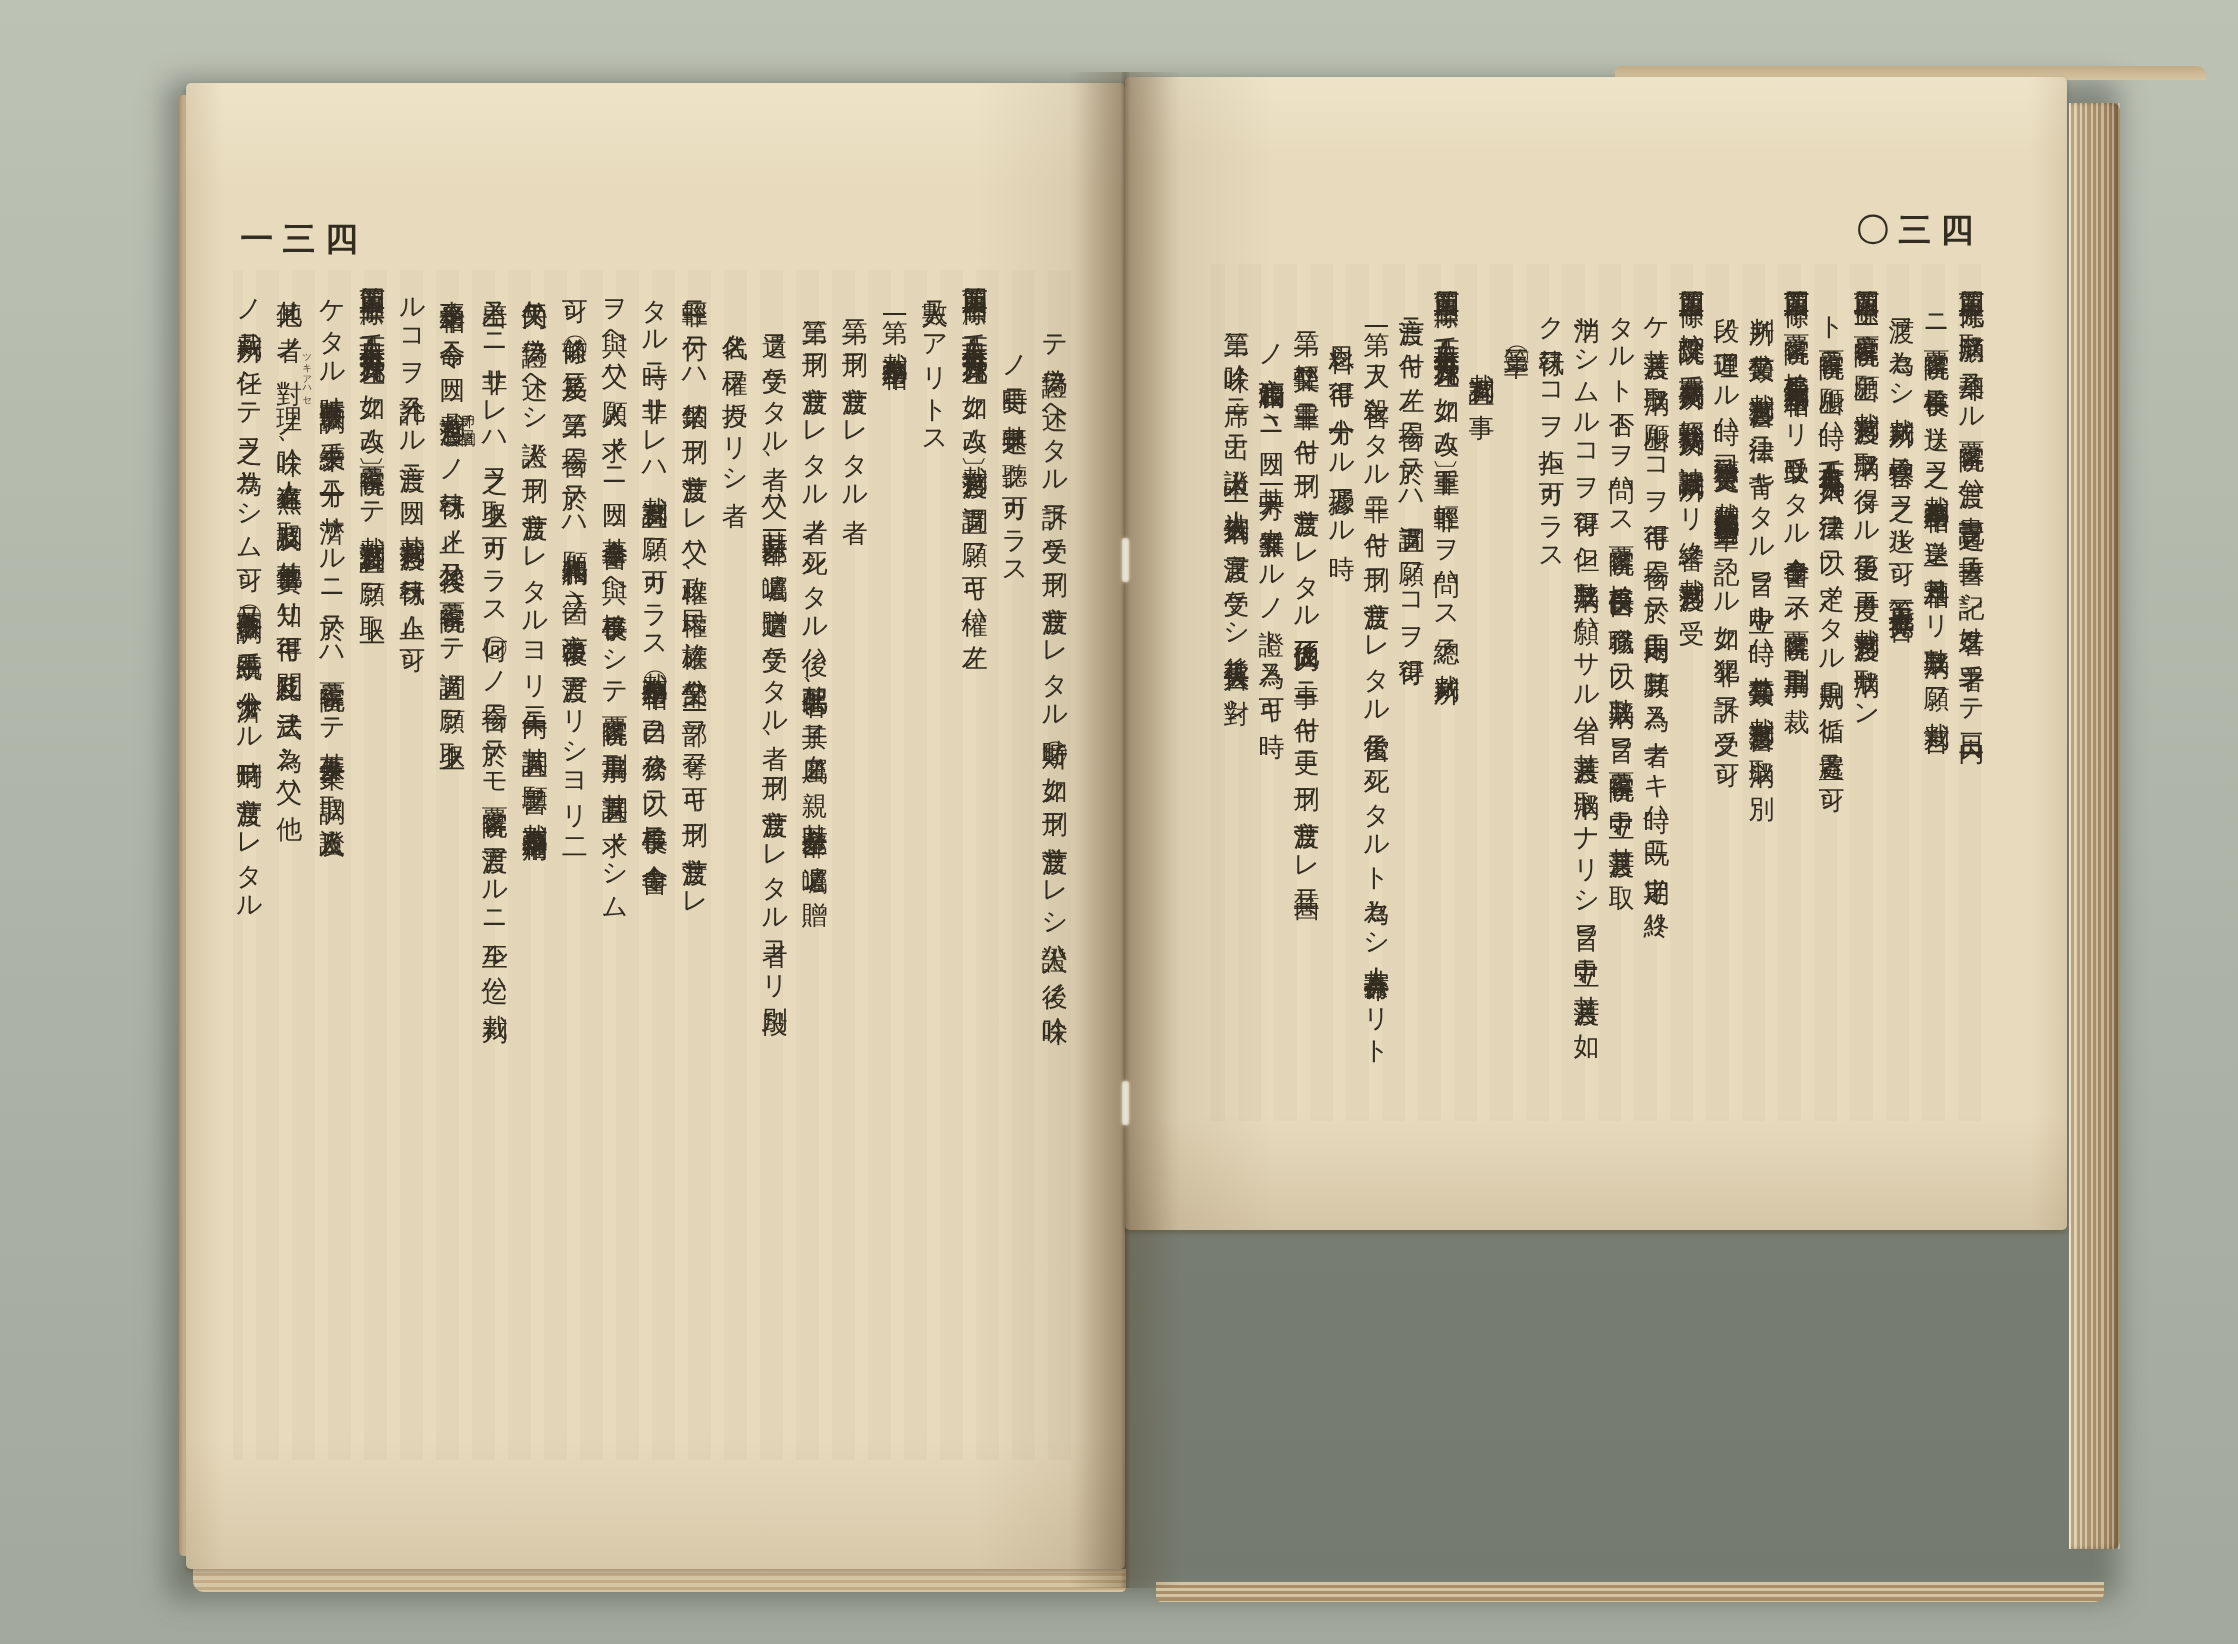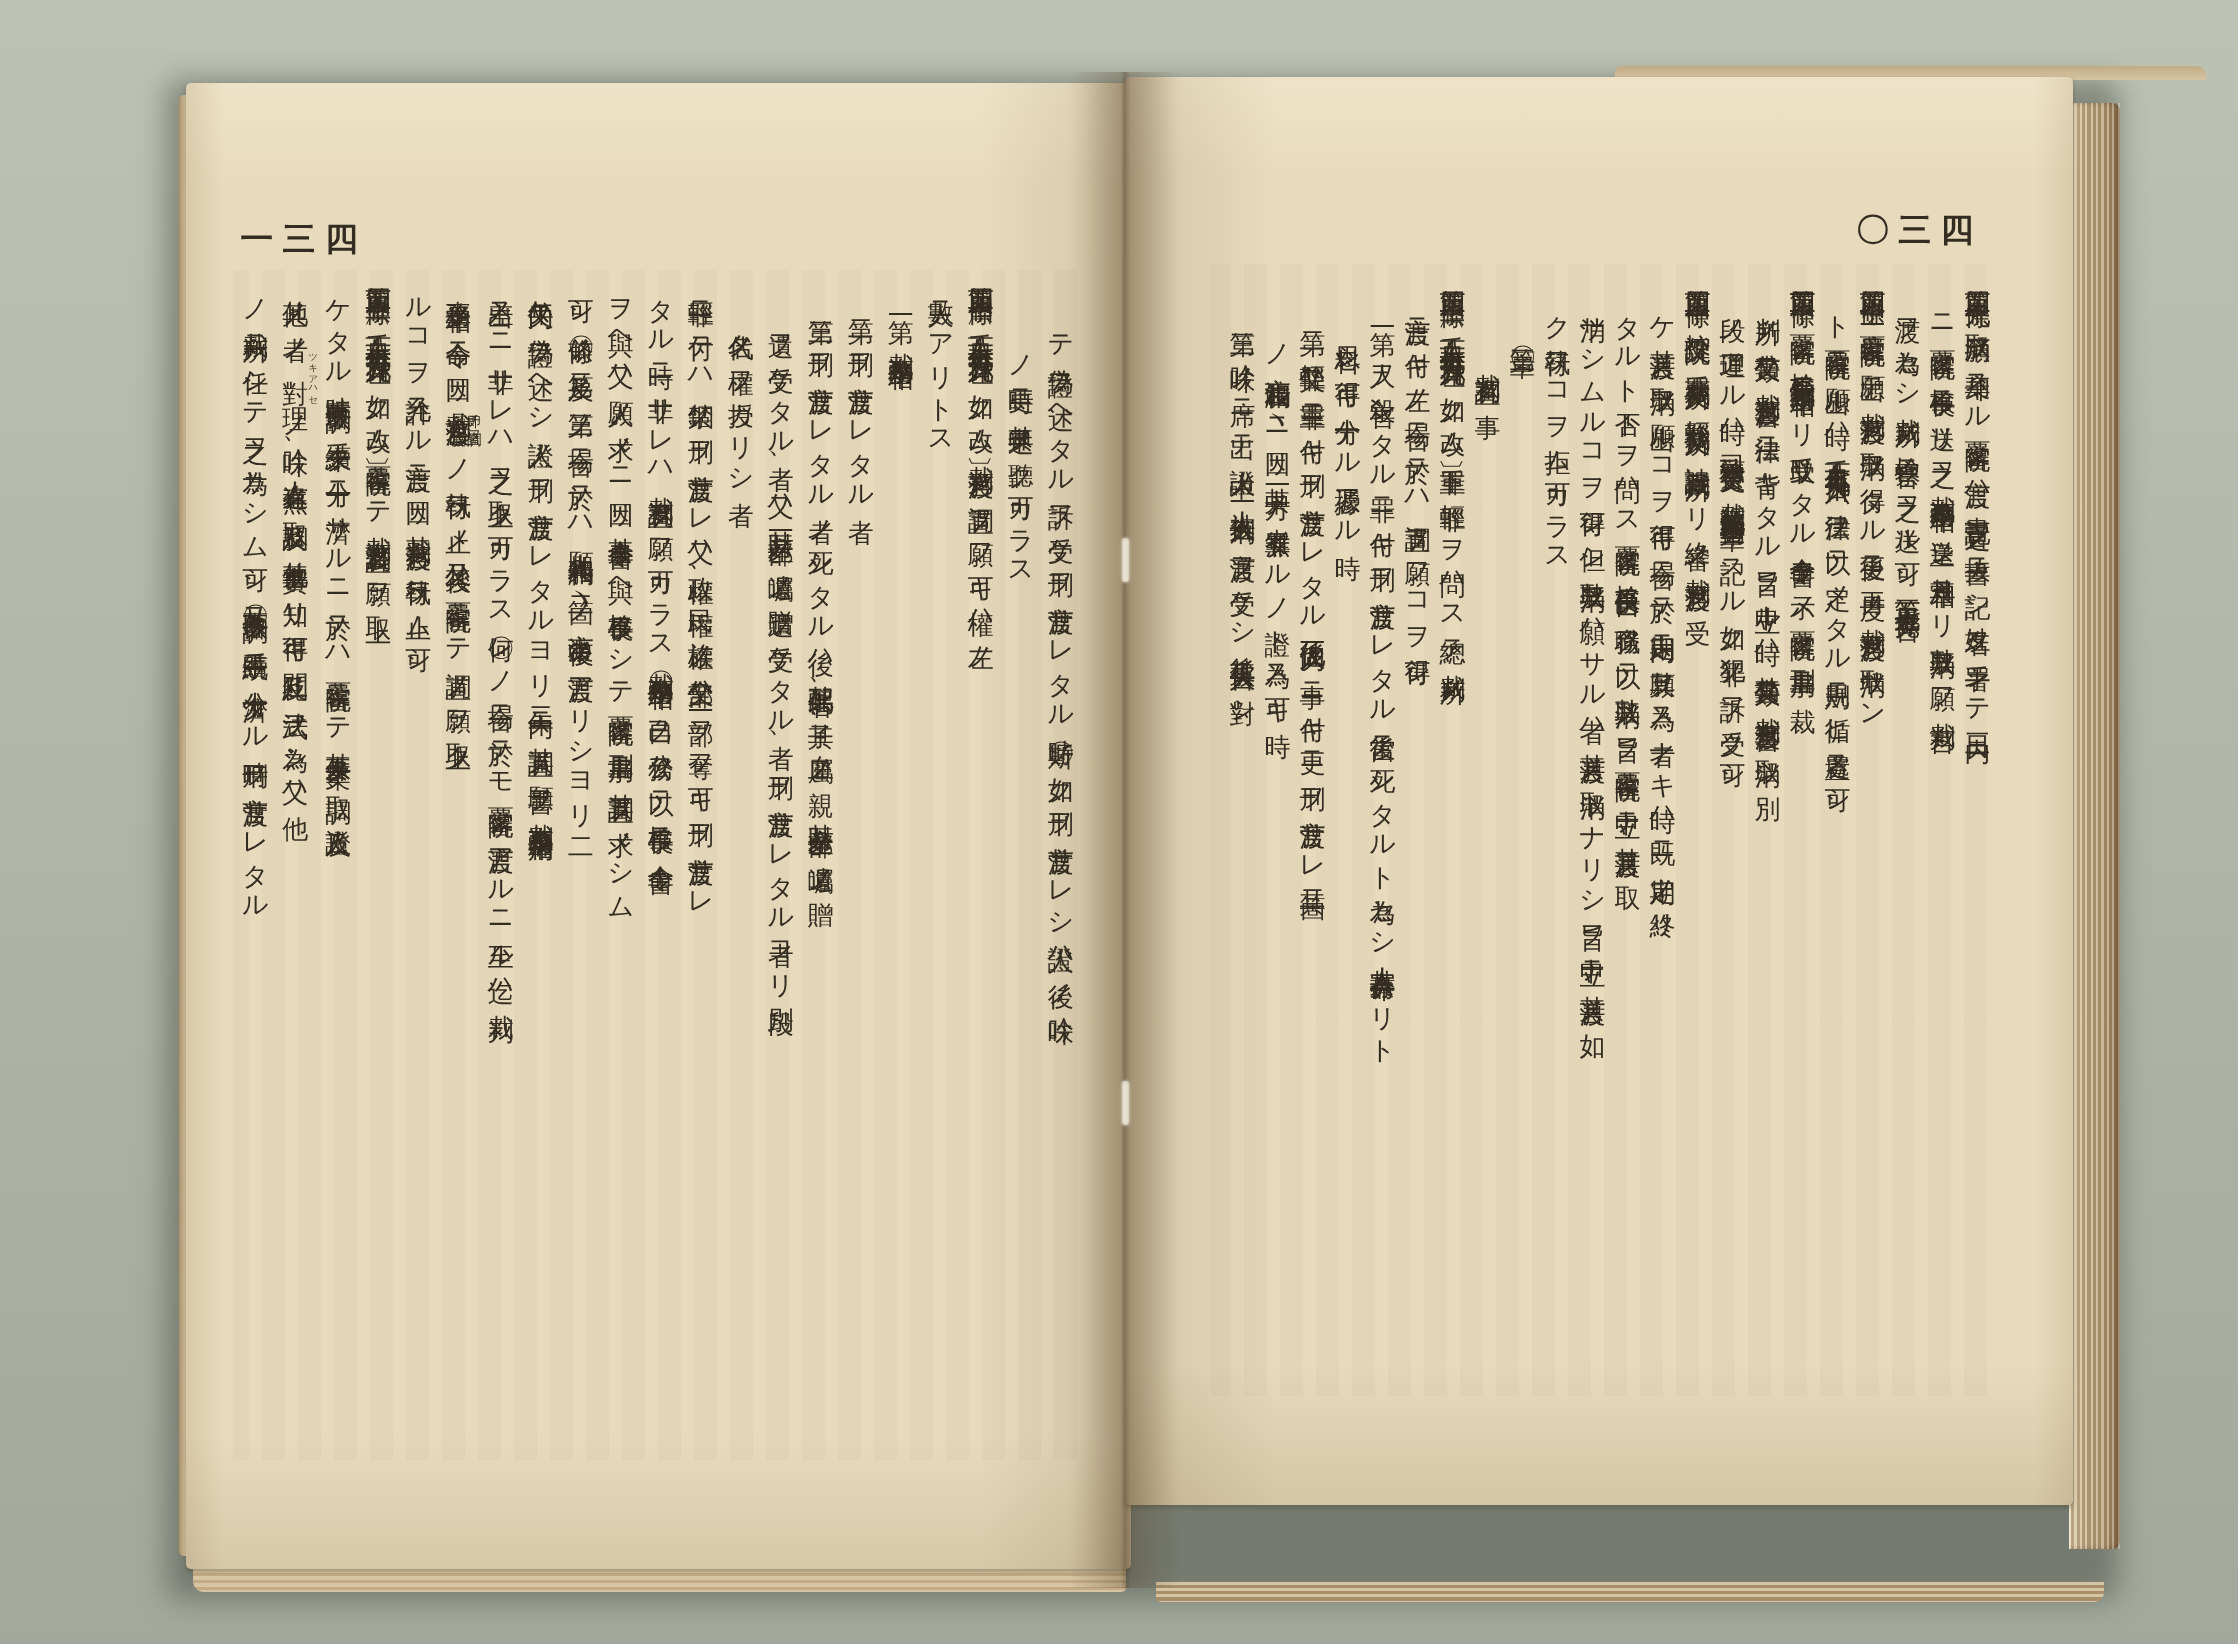--- a/index.html
+++ b/index.html
@@ -10,32 +10,32 @@
   }
   html,body{margin:0;padding:0;}
   body{
     width:2239px;height:1645px;position:relative;overflow:hidden;
     background:linear-gradient(to bottom,var(--bg-top),var(--bg-bottom));
     font-family:"DejaVu Serif","Liberation Serif",serif;
   }
   .book{position:absolute;left:177px;top:72px;width:1926px;height:1516px;}
   .book-shadow{position:absolute;left:-11px;top:7.8px;right:-15.5px;bottom:-12.4px;
     background:rgba(60,65,55,0.45);filter:blur(14px);border-radius:15.5px;}
-  .page{position:absolute;border-radius:4.7px;padding-left:6px;}
+  .page{position:absolute;border-radius:4.7px;}
   .page-left{
     left:9.3px;top:11px;width:939px;height:1486px;
     background:
       linear-gradient(to right, rgba(130,100,60,0.16) 0%, rgba(130,100,60,0) 4%),
       linear-gradient(to left, rgba(90,65,35,0.30) 0%, rgba(90,65,35,0.10) 5%, rgba(90,65,35,0) 16%),
       linear-gradient(to bottom, rgba(255,250,230,0.25) 0%, rgba(0,0,0,0) 7%, rgba(0,0,0,0) 91%, rgba(110,85,50,0.14) 100%),
       var(--paper);
     box-shadow:0 2.3px 4.7px rgba(70,60,40,0.35);
   }
   .page-right{
-    left:948px;top:4.7px;width:942px;height:1428px;
+    left:948px;top:4.7px;width:942px;height:1153px;
     background:
       linear-gradient(to left, rgba(130,100,60,0.14) 0%, rgba(130,100,60,0) 4%),
       linear-gradient(to right, rgba(90,65,35,0.30) 0%, rgba(90,65,35,0.10) 5%, rgba(90,65,35,0) 16%),
       linear-gradient(to bottom, rgba(255,250,230,0.28) 0%, rgba(0,0,0,0) 7%, rgba(0,0,0,0) 90%, rgba(110,85,50,0.16) 100%),
       var(--paper);
     box-shadow:0 2.3px 4.7px rgba(70,60,40,0.35);
   }
   
   .ghost{position:absolute;top:187px;bottom:109px;pointer-events:none;opacity:.55;
     background:repeating-linear-gradient(to left, rgba(105,88,58,0.07) 0 23px, rgba(105,88,58,0) 23px 36px);}

